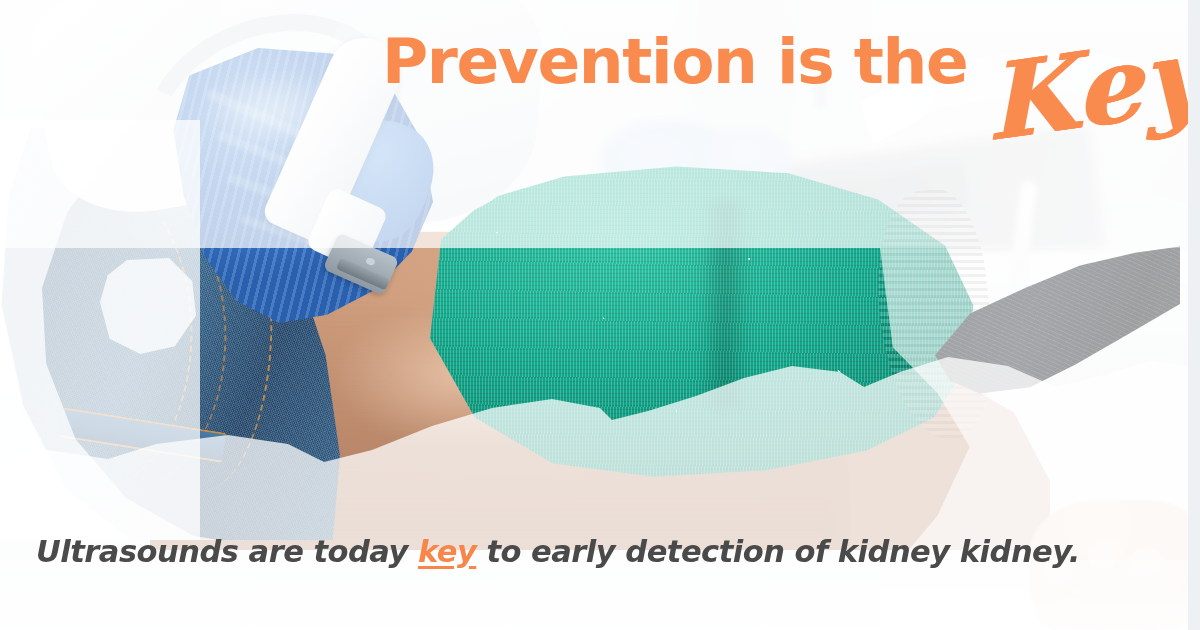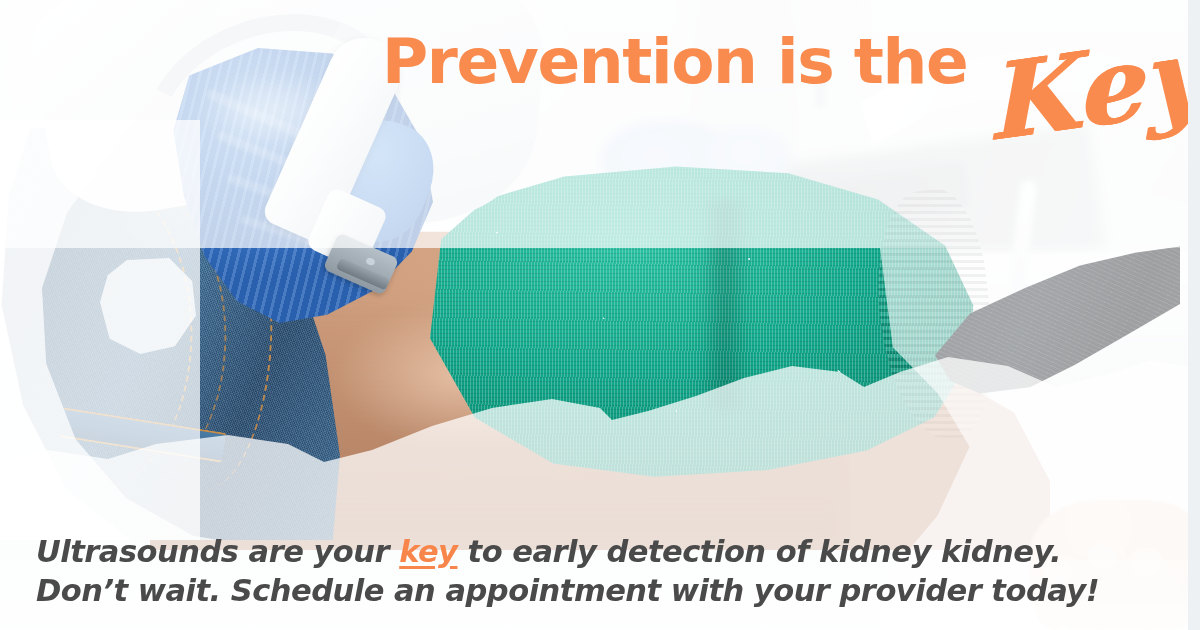--- a/index.html
+++ b/index.html
@@ -346,17 +346,16 @@
   <div class="wash-right"></div>
   <div class="wash-bottom"></div>
   <div class="wash-verybottom"></div>
 
   <div class="headline">
     <span class="headline-main">Prevention is the</span>
     <span class="headline-script">Key</span>
   </div>
 
   <div class="caption">
-    <span class="cap-line"><span>Ultrasounds are your </span><span class="kw">key</span><span> to early detection of kidney kidney.</span></span>
-    <span class="cap-line">Don’t wait. Schedule an appointment with your provider today!</span>
+    <span class="cap-line"><span>Ultrasounds are today </span><span class="kw">key</span><span> to early detection of kidney kidney.</span></span>
   </div>
 
 </div>
 
 </body></html>

